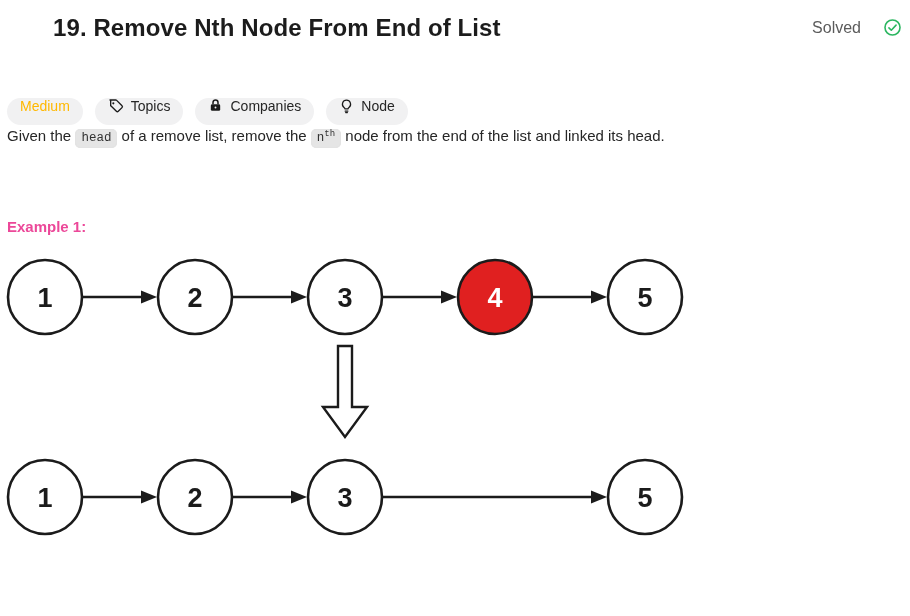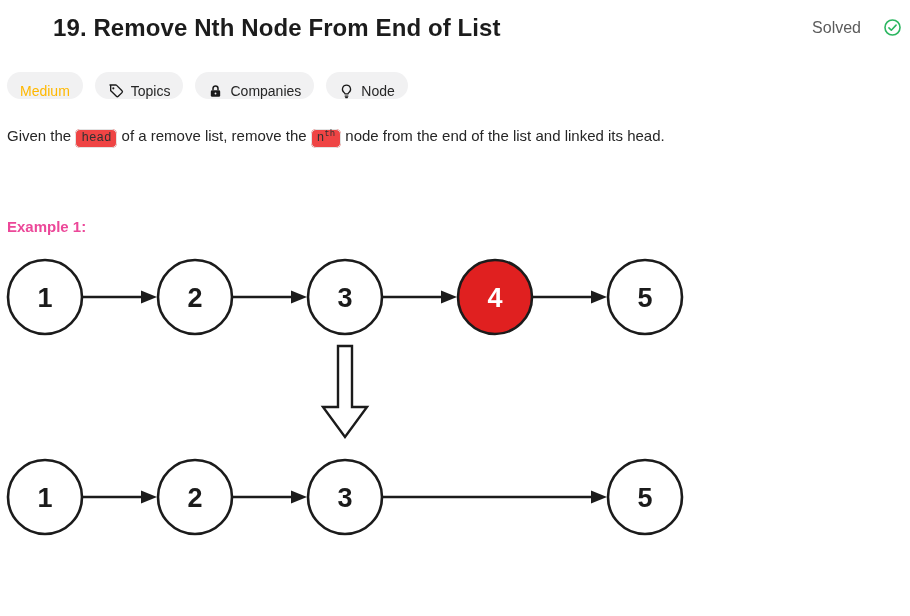--- a/index.html
+++ b/index.html
@@ -43,46 +43,47 @@
   .tags-row {
     position: absolute;
     top: 72px; left: 7px;
     display: flex;
     align-items: center;
     gap: 12px;
   }
   .pill {
     height: 27px;
     display: inline-flex;
-    align-items: flex-end;
+    align-items: flex-start;
     gap: 7px;
     padding: 0 13px;
     background: #f1f1f2;
     border-radius: 14px;
     font-size: 14px;
     color: #262626;
     cursor: pointer;
     white-space: nowrap;
+    margin-top: 26px;
   }
   .pill.difficulty { color: #ffb800; }
   .pill svg { display: block; }
 
   
   .description {
     position: absolute;
     top: 122px; left: 7px; right: 20px;
     font-size: 15px;
     line-height: 24px;
     color: #262626;
   }
   code.inline-code {
     font-family: "Liberation Mono", "DejaVu Sans Mono", monospace;
     font-size: 12.5px;
     color: #323232;
-    background: #ef4444;
+    background: #e5e5e5;
     border: 1px solid #e3e3e3;
     border-radius: 5px;
     padding: 1px 5px 2px 5px;
     white-space: nowrap;
   }
   code.inline-code sup { font-size: 9px; }
 
   
   .example-label {
     position: absolute;

